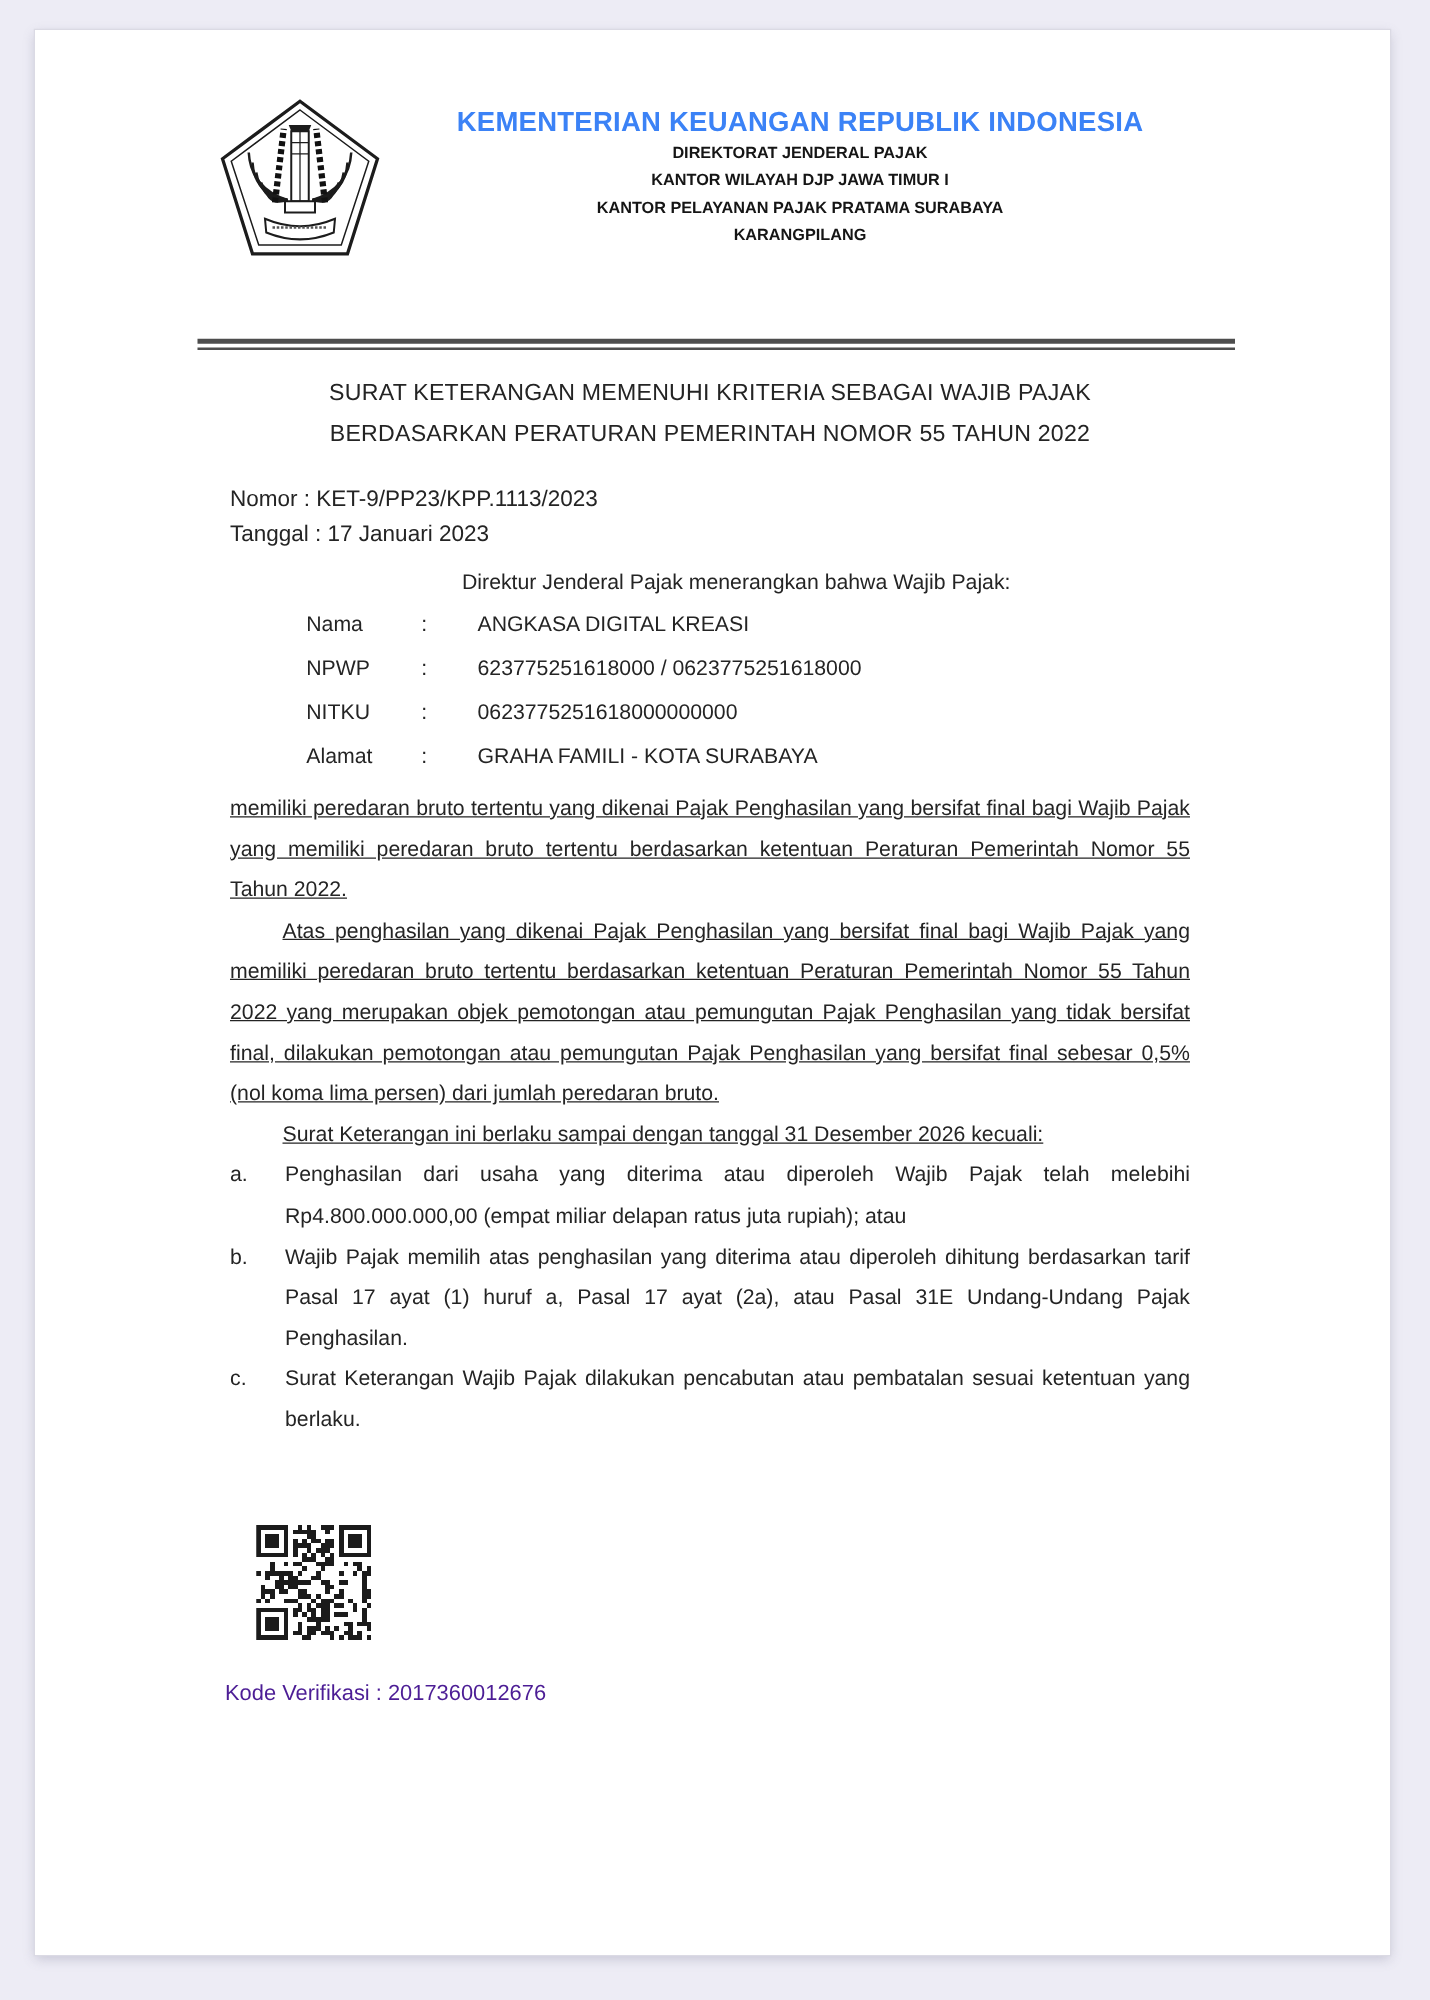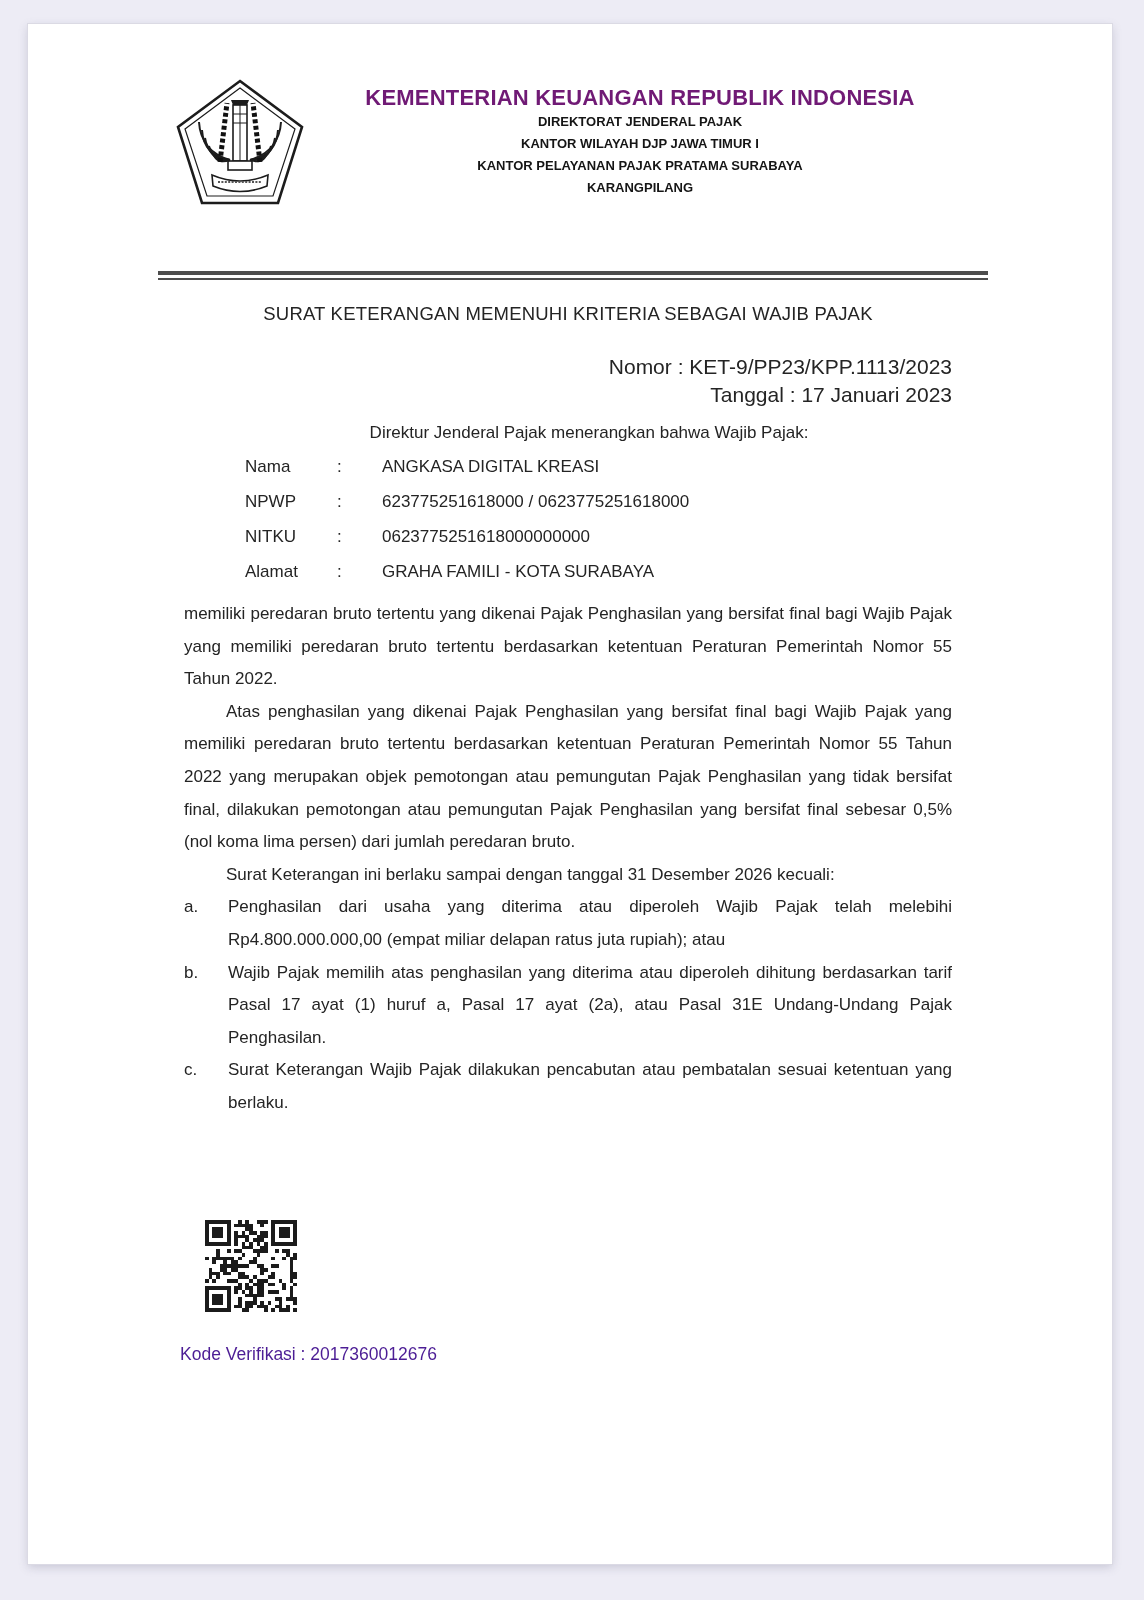--- a/index.html
+++ b/index.html
@@ -10,39 +10,39 @@
     color:#232323;
   }
   .page{
     position:absolute;left:28px;top:24px;width:1084px;height:1540px;
     background:#ffffff;
     box-shadow:0 0 0 1px #dbdae4, 0 3px 9px rgba(110,110,140,.30);
   }
   
   .logo{position:absolute;left:146px;top:54px;width:132px;height:130px;}
   .head-text{position:absolute;left:252px;top:60px;width:720px;text-align:center;}
-  .org1{font-size:22px;font-weight:700;line-height:27px;letter-spacing:.2px;color:#701a75;}
+  .org1{font-size:22px;font-weight:700;line-height:27px;letter-spacing:.2px;color:#3b82f6;}
   .org2{font-size:13px;font-weight:700;line-height:22px;color:#151515;}
   .addr{font-size:13.5px;line-height:16px;color:#2b2b2b;}
   .addr-block{margin-top:3px;}
   .rule{
     position:absolute;left:130px;top:247px;width:830px;height:3px;
     border-top:4px solid #4d4d4d;border-bottom:2px solid #4d4d4d;
   }
   
   .content{position:absolute;left:156px;top:273px;width:768px;font-size:17px;color:#242424;}
   .title{ text-align:center;font-size:18.5px;line-height:33px;letter-spacing:.2px;}
-  .numdate{text-align:right;font-size:21px;line-height:27.5px;margin-top:23px;}
+  .numdate{text-align:left;font-size:18px;line-height:27.5px;margin-top:23px;}
   .intro{margin-top:8px;line-height:33px;text-indent:42px;text-align:center;}
   .detail-row{display:flex;line-height:35px;padding-left:61px;}
   .d-label{width:92px;}
   .d-colon{width:13px;}
   .d-value{flex:1;white-space:nowrap;margin-left:32px;}
   .paras{margin-top:9px;}
-  .para{margin:0;text-align:justify;line-height:32.6px;}
+  .para{margin:0;text-align:justify;line-height:32.6px;text-decoration:underline;}
   .para.indent{text-indent:42px;}
   .exc{display:flex;margin:0;}
   .exc-marker{width:44px;line-height:32.6px;}
   .exc-text{flex:1;text-align:justify;line-height:32.6px;}
   
   .qr{position:absolute;left:177px;top:1196px;width:92px;height:92px;}
   .verif{position:absolute;left:152px;top:1320px;font-size:17.5px;color:#4c1d95;}
   svg{display:block;}
 </style>
 </head>
@@ -93,20 +93,21 @@
     <div class="org2">KANTOR PELAYANAN PAJAK PRATAMA SURABAYA</div>
     <div class="org2">KARANGPILANG</div>
   </div>
 
   <div class="rule"></div>
 
   <div class="content">
 
     <div class="title">
       <div>SURAT KETERANGAN MEMENUHI KRITERIA SEBAGAI WAJIB PAJAK</div>
+      <div>BERDASARKAN PERATURAN PEMERINTAH NOMOR 55 TAHUN 2022</div>
     </div>
 
     <div class="numdate">
       <div>Nomor : KET-9/PP23/KPP.1113/2023</div>
       <div>Tanggal : 17 Januari 2023</div>
     </div>
 
     <div class="intro">Direktur Jenderal Pajak menerangkan bahwa Wajib Pajak:</div>
 
     <div>

